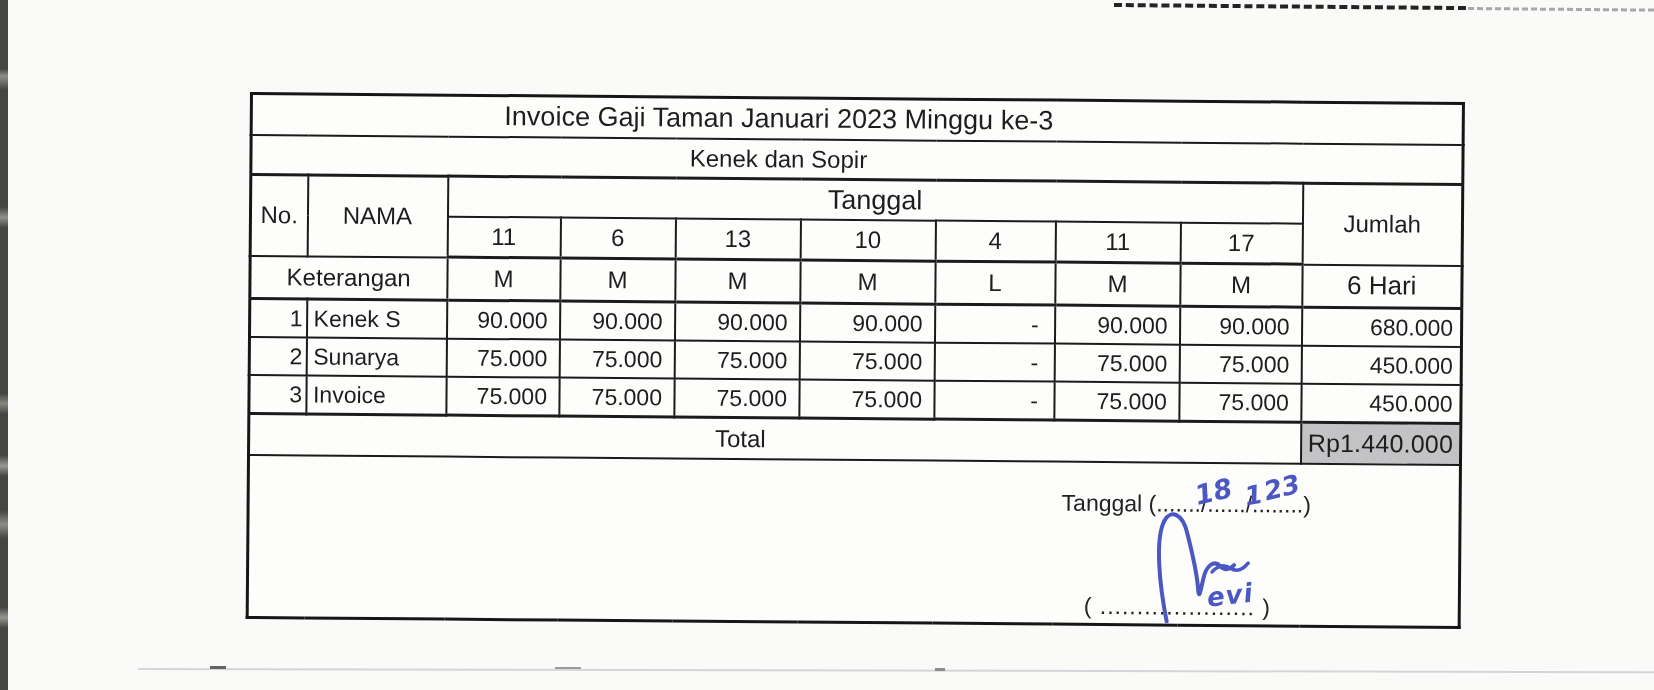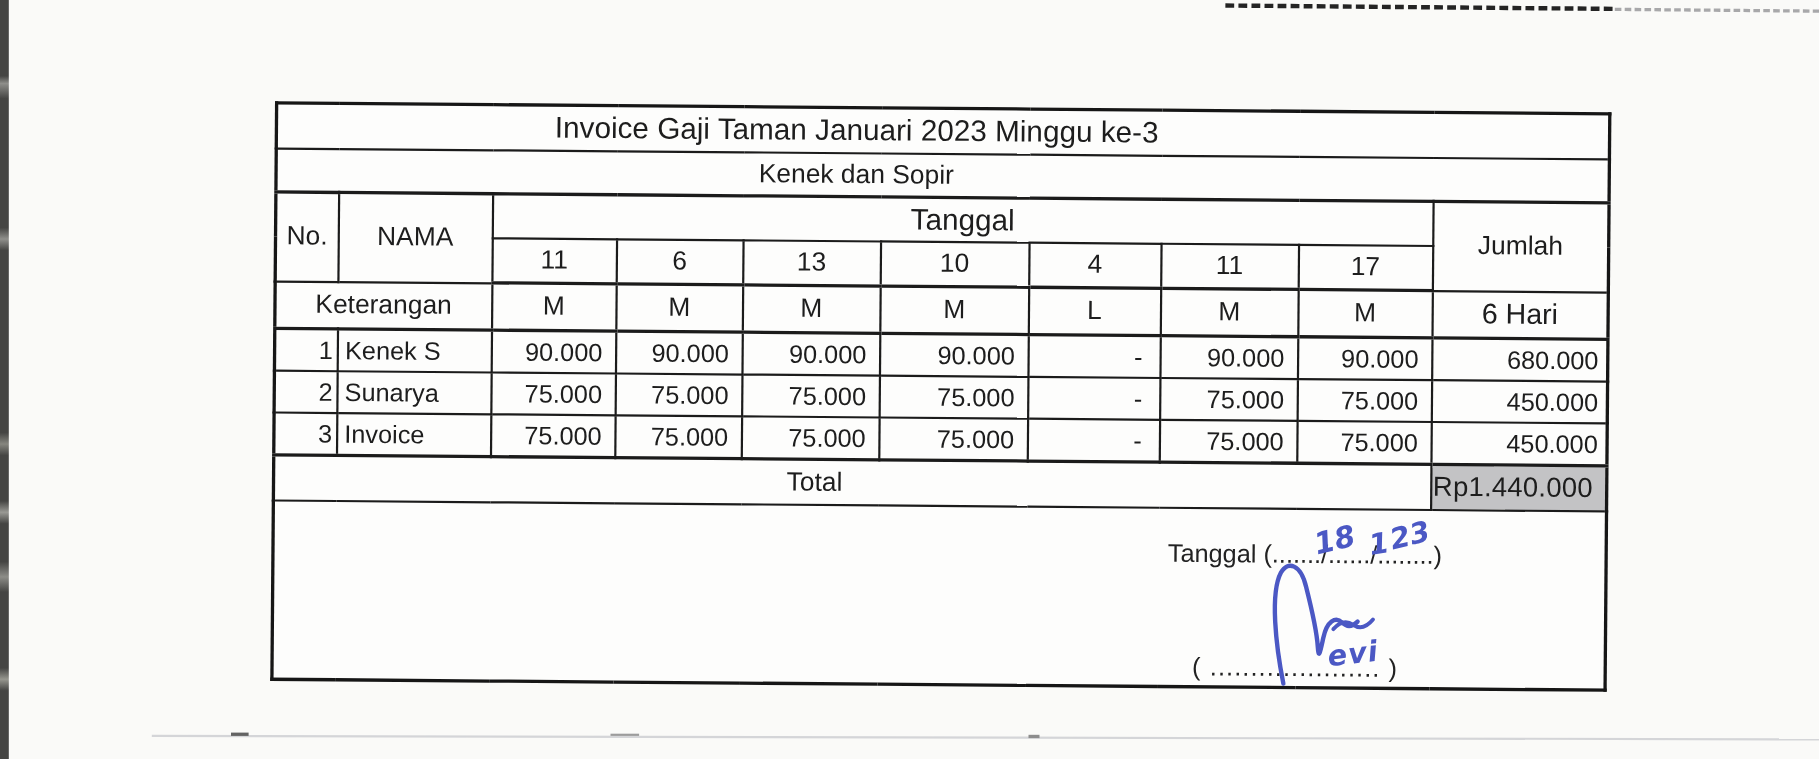--- a/index.html
+++ b/index.html
@@ -52,21 +52,21 @@
   .tanggal-big{font-size:27px;text-align:center;}
   .date-hdr{font-size:24px;text-align:center;}
   .mark{font-size:24px;text-align:center;}
   .hari{font-size:26px;text-align:center;}
   .num{font-size:23px;text-align:right;padding-right:3px;}
   .name{font-size:23px;text-align:left;padding-left:6px;}
   .money{font-size:23px;text-align:right;padding-right:11px;}
   .dashcell{font-size:23px;text-align:right;padding-right:15px;}
   .jumlah-val{font-size:23px;text-align:right;padding-right:7px;}
   .total-lbl{font-size:24px;text-align:center;padding-right:70px;}
-  .total-val{font-size:25px;text-align:left;background:#c3c3c5;letter-spacing:0.2px;}
+  .total-val{font-size:25px;text-align:center;background:#c3c3c5;letter-spacing:0.2px;}
 
   
   .sig-cell{position:relative;vertical-align:top;}
   .print-date{position:absolute;left:812px;top:27px;font-size:23px;color:#222;white-space:nowrap;}
   .name-line{position:absolute;left:835px;top:130px;font-size:23px;color:#222;letter-spacing:1px;white-space:nowrap;}
   .hand{position:absolute;font-family:"DejaVu Sans", sans-serif;font-style:italic;
         color:#4b58c4;font-weight:bold;z-index:3;}
   .hand-day{left:945px;top:12px;font-size:27px;transform:rotate(-14deg);}
   .hand-month{left:995px;top:16px;font-size:26px;transform:rotate(-10deg);}
   .hand-year{left:1014px;top:8px;font-size:26px;transform:rotate(-14deg);}

